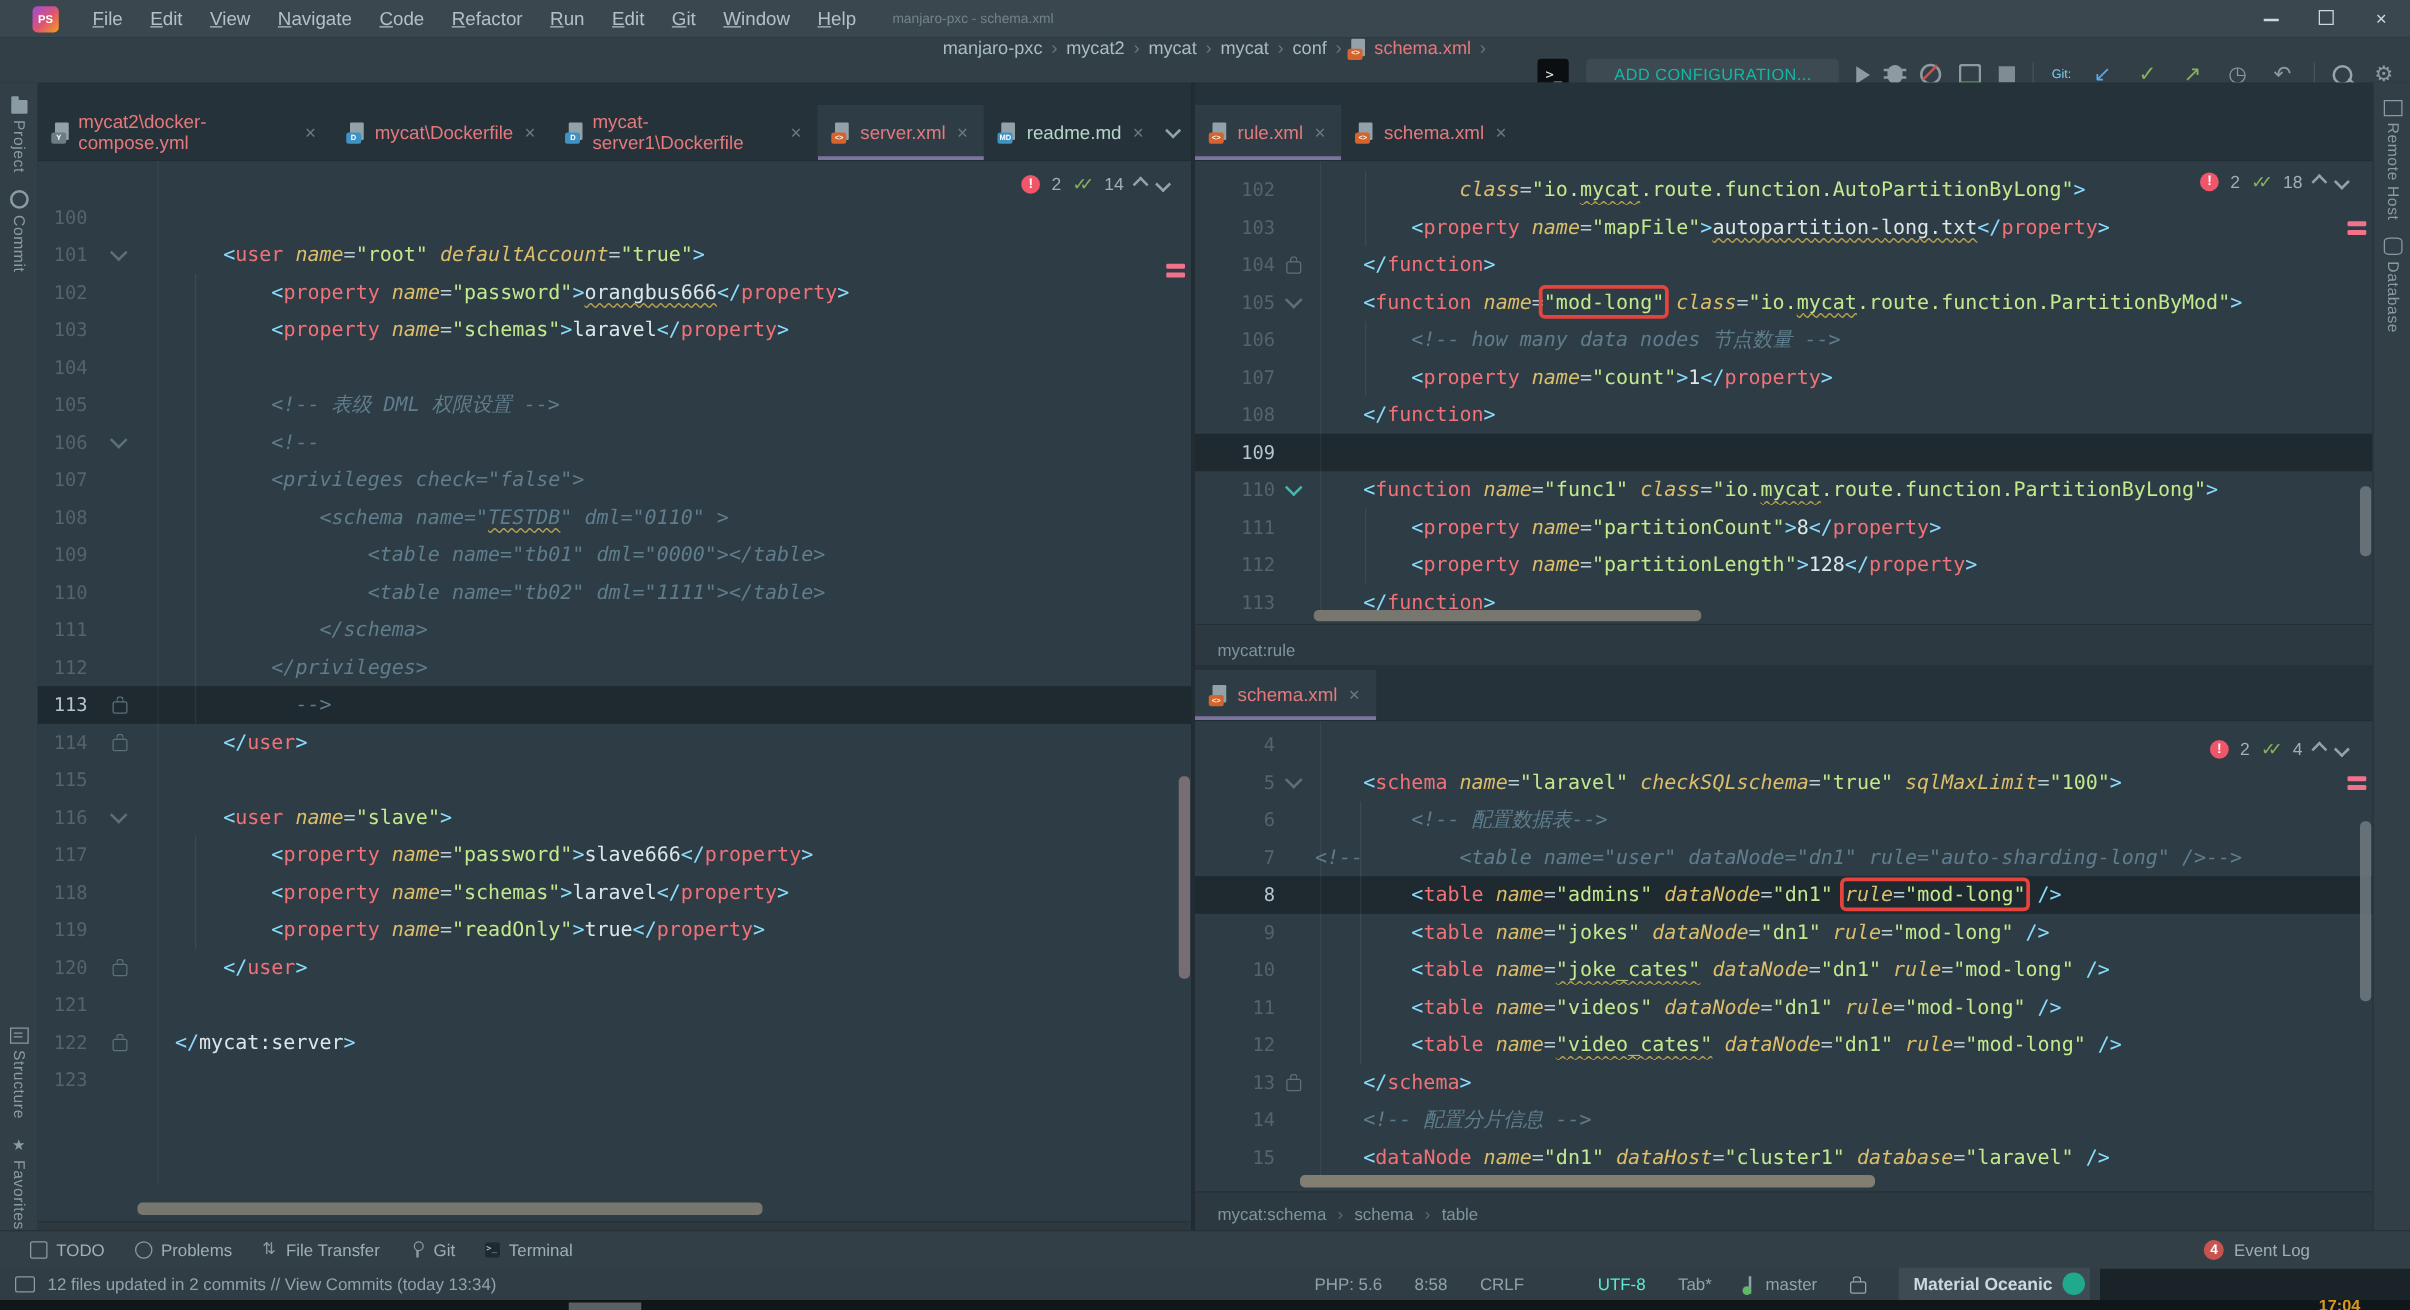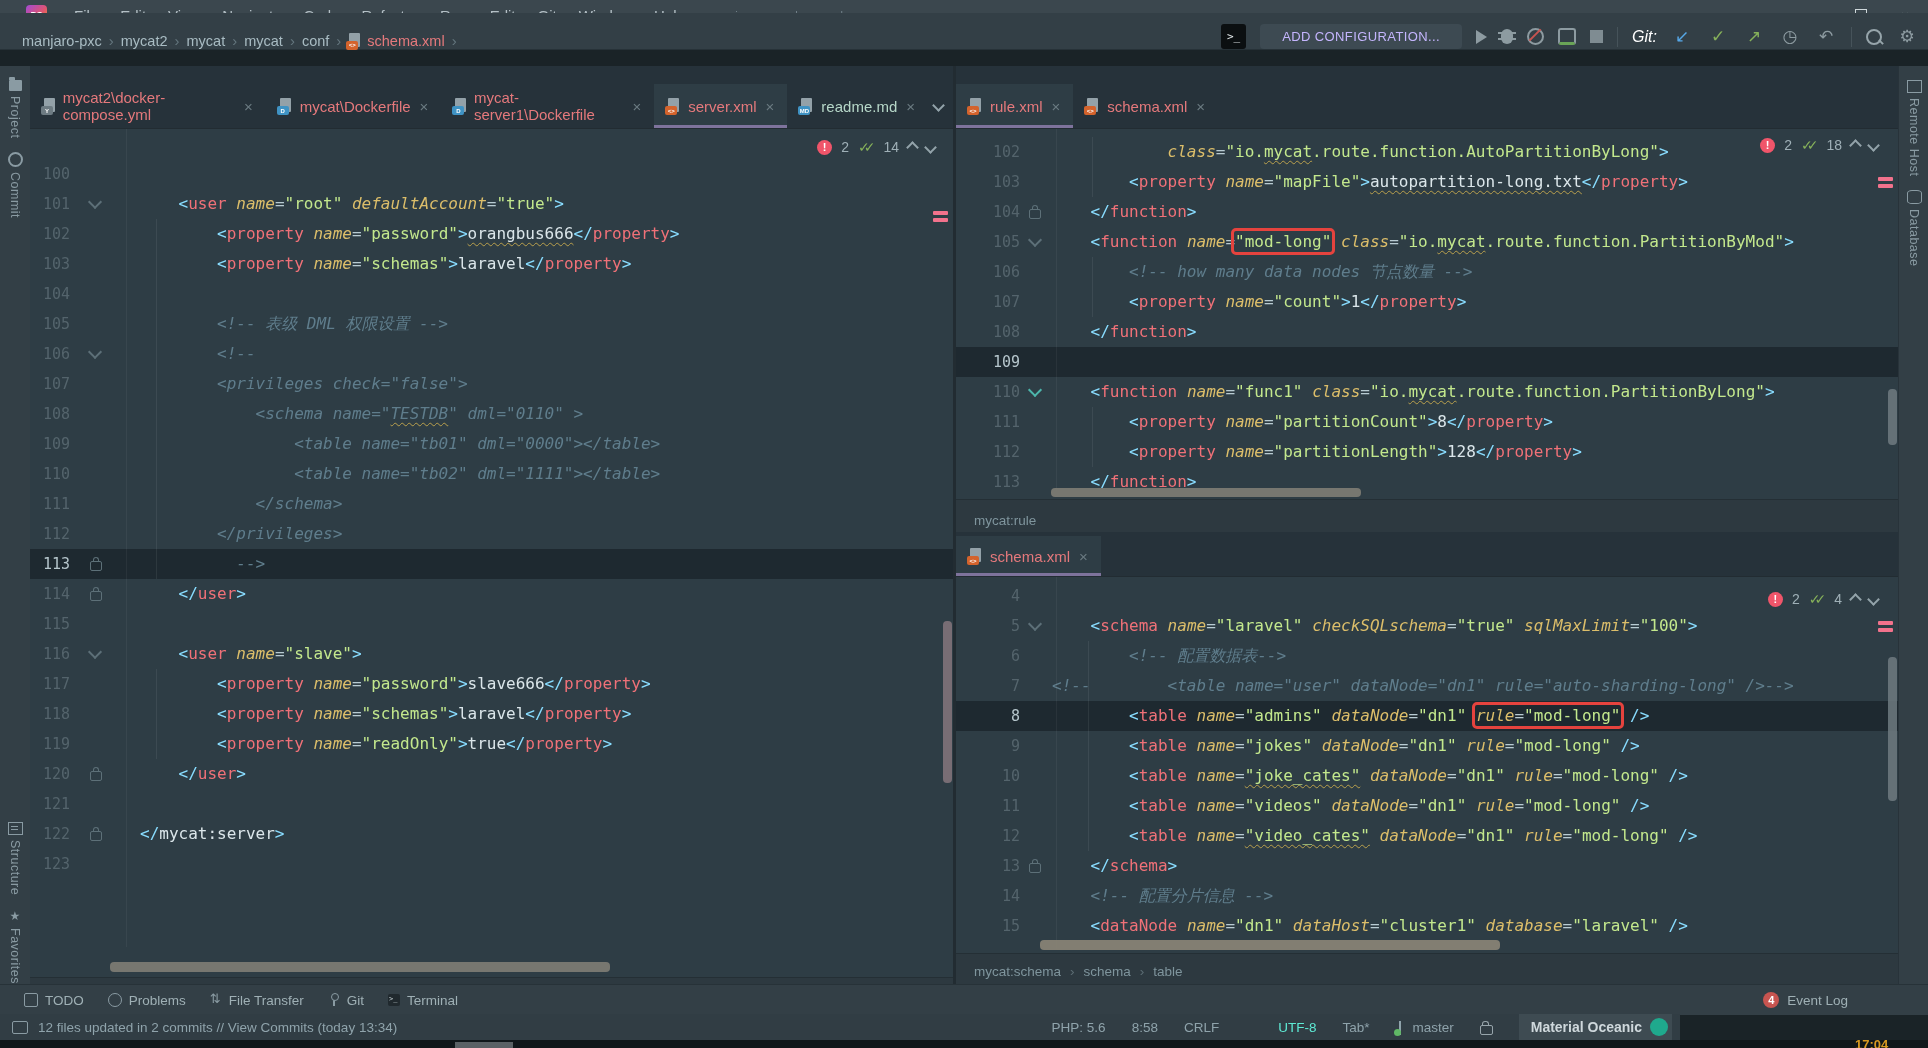--- a/index.html
+++ b/index.html
@@ -15,36 +15,36 @@
           color:#fff;font-size:9px;font-weight:bold;display:flex;align-items:center;justify-content:center;}
   #menus{display:flex;margin-left:16px;}
   .menu-item{padding:3px 11px;font-size:15px;color:#b4c0c6;cursor:default;}
   .menu-item::first-letter{text-decoration:underline;}
   #wtitle{margin-left:18px;font-size:11px;color:#73838b;}
   #wincontrols{margin-left:auto;display:flex;align-items:center;gap:26px;margin-right:14px;}
   .winbtn{color:#cfd8db;font-size:15px;width:18px;text-align:center;}
   .winbtn .maxsq{display:inline-block;width:10px;height:10px;border:1.5px solid #cfd8db;}
   .winbtn .minbar{display:inline-block;width:12px;height:2px;background:#cfd8db;margin-bottom:3px;}
   
-  #toolbar{position:absolute;left:0;top:13px;width:1928px;height:36px;background:#333f46;
-           display:flex;align-items:flex-end;border-bottom:1px solid #273238;}
+  #toolbar{position:absolute;left:0;top:30px;width:1928px;height:36px;background:#333f46;
+           display:flex;align-items:center;border-bottom:1px solid #273238;flex-direction:column;}
   #crumbs{display:flex;align-items:center;margin-left:22px;font-size:14.5px;color:#a9bcc3;}
   .crumb{margin-right:7px;}
   .crumb-sep{color:#64767e;margin-right:7px;font-size:15px;}
   .crumb-file{color:#e5797c;display:flex;align-items:center;gap:5px;}
   #runbar{margin-left:auto;display:flex;align-items:center;gap:14px;margin-right:10px;}
   .term-ico{width:25px;height:25px;background:#0b0f11;border-radius:3px;color:#e8eef0;
             font-family:"DejaVu Sans Mono",monospace;font-size:11px;display:flex;align-items:center;justify-content:center;}
-  #runcfg{height:25px;background:#3d4a52;border-radius:4px;color:#c4b5fd;font-size:13px;
+  #runcfg{height:25px;background:#3d4a52;border-radius:4px;color:#14b8a6;font-size:13px;
           display:flex;align-items:center;padding:0 22px;letter-spacing:.4px;}
   .tico{font-size:17px;color:#8d9ba1;width:22px;text-align:center;}
   .tico.play{width:0;height:0;border-left:11px solid #8d9ba1;border-top:7px solid transparent;border-bottom:7px solid transparent;}
   .tico.stop{width:13px;height:13px;background:#7f8c92;}
   .tsep{width:1px;height:20px;background:#46535a;}
-  .git-label{font-size:16px;color:#ffffff;font-style:italic;}
+  .git-label{font-size:10px;color:#7dd3fc;}
   .tico.blue{color:#56a8e8;}
   .tico.green{color:#86b15a;}
   .ico-search{position:relative;width:12px;height:12px;border:2px solid #97a5ab;border-radius:50%;}
   .ico-search::after{content:'';position:absolute;left:10px;top:10px;width:6px;height:2px;background:#97a5ab;transform:rotate(45deg);}
   .bugico{position:relative;width:12px;height:15px;background:#8d9ba1;border-radius:6px;}
   .bugico::before{content:'';position:absolute;left:-3px;top:3px;width:18px;height:2px;background:#8d9ba1;}
   .bugico::after{content:'';position:absolute;left:-3px;top:9px;width:18px;height:2px;background:#8d9ba1;}
   .covico{position:relative;width:13px;height:13px;border:2px solid #8d9ba1;border-radius:50%;}
   .covico::after{content:'';position:absolute;left:-2px;top:4px;width:16px;height:2px;background:#c75450;transform:rotate(-45deg);}
   .profico{width:14px;height:12px;border:2px solid #8d9ba1;border-bottom:3px solid #6aa457;border-radius:3px;}

